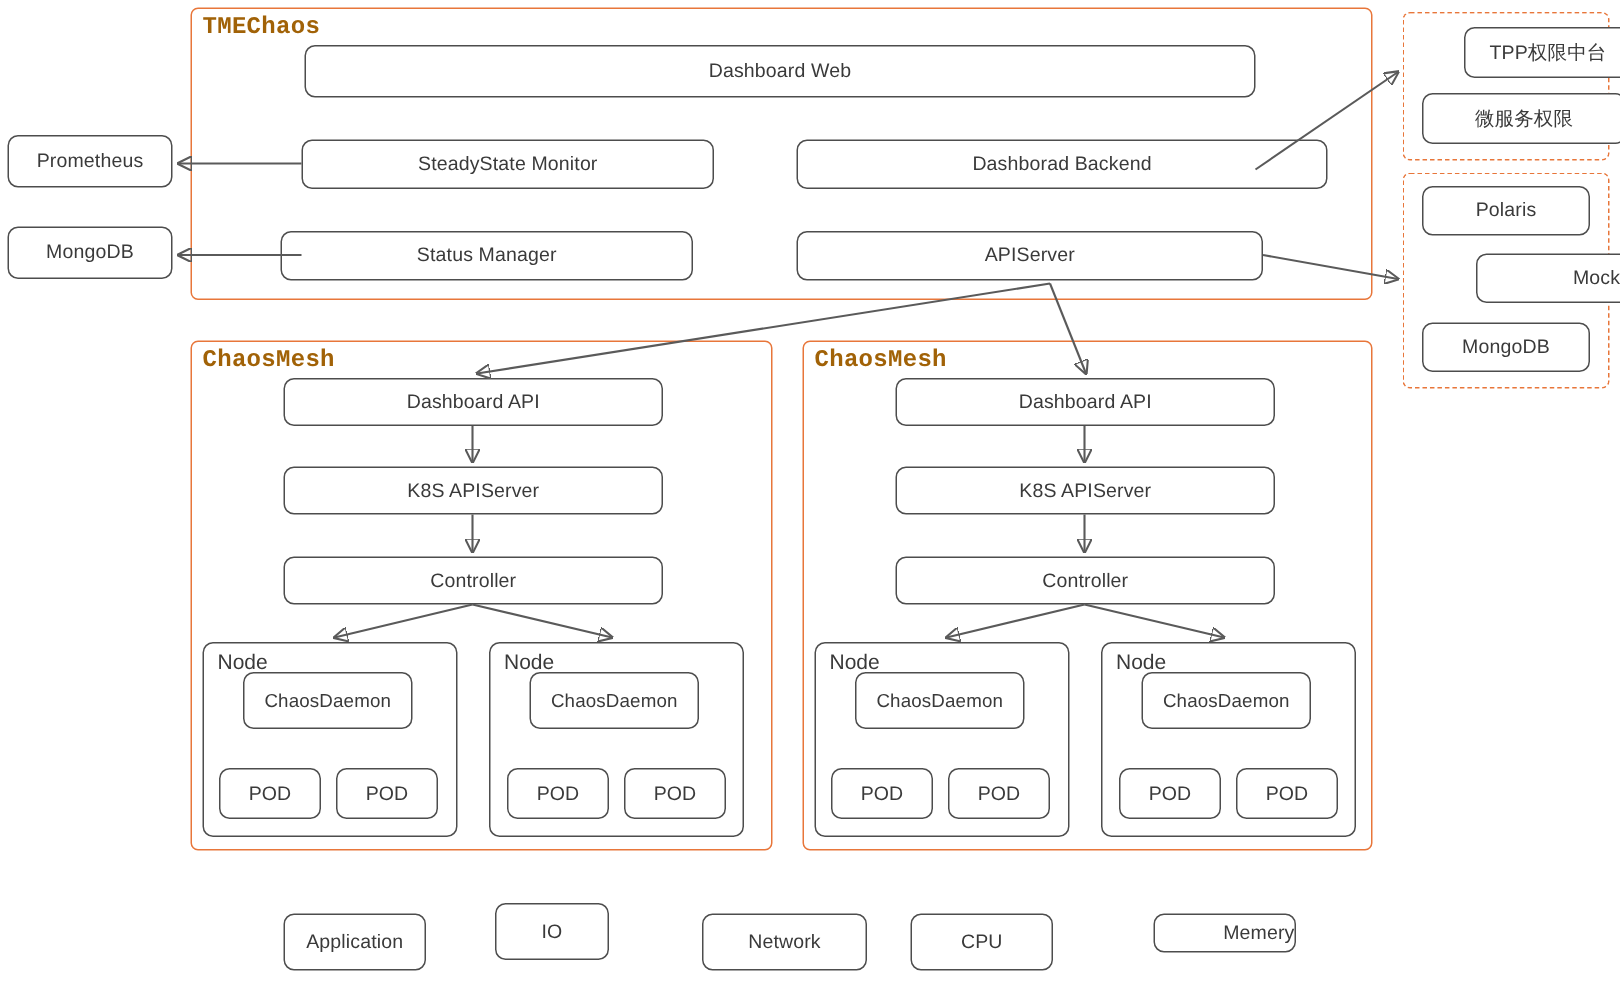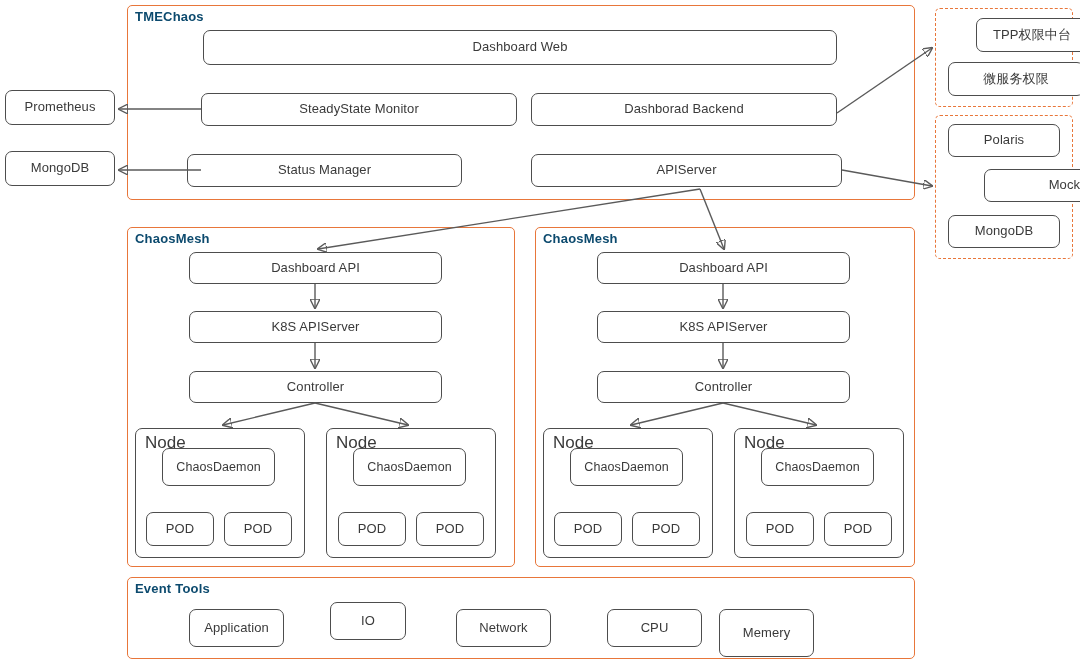--- a/index.html
+++ b/index.html
@@ -48,25 +48,26 @@
     box-sizing: border-box;
     border: 1.6px solid #e8763a;
     border-radius: 5px;
     background: transparent;
     z-index: 1;
   }
   .group > .group-title {
     position: absolute;
     top: 3px;
     left: 7px;
-    font-size: 13px;
+    font-size: 16px;
     font-weight: bold;
-    color: #0c4a6e;
+    color: #a16207;
     letter-spacing: 0.2px;
     white-space: nowrap;
+    font-family: Liberation Mono, monospace;
   }
 
   
   .dashed-panel {
     position: absolute;
     box-sizing: border-box;
     border: 1.6px dashed #e8763a;
     border-radius: 5px;
     background: transparent;
     z-index: 2;
@@ -78,21 +79,21 @@
     box-sizing: border-box;
     border: 1.4px solid #4d4d4d;
     border-radius: 7px;
     background: #ffffff;
     z-index: 3;
   }
   .node-box > .node-label {
     position: absolute;
     top: 4px;
     left: 9px;
-    font-size: 17px;
+    font-size: 14px;
     color: #3a3a3a;
   }
 
   
   #arrows {
     position: absolute;
     left: 0;
     top: 0;
     width: 1080px;
     height: 669px;
@@ -115,43 +116,40 @@
   </div>
 
   <div class="group" style="left:127px; top:227px; width:388px; height:340px;">
     <span class="group-title">ChaosMesh</span>
   </div>
 
   <div class="group" style="left:535px; top:227px; width:380px; height:340px;">
     <span class="group-title">ChaosMesh</span>
   </div>
 
-  <div class="group" style="left:127px; top:577px; width:788px; height:82px;">
-    <span class="group-title">Event Tools</span>
-  </div>
 
   <div class="dashed-panel" style="left:935px; top:8px; width:138px; height:99px;"></div>
   <div class="dashed-panel" style="left:935px; top:115px; width:138px; height:144px;"></div>
 
   <div class="box" style="left:5px; top:90px; width:110px; height:35px;">
     <span>Prometheus</span>
   </div>
   <div class="box" style="left:5px; top:151px; width:110px; height:35px;">
     <span>MongoDB</span>
   </div>
 
   <div class="box" style="left:203px; top:30px; width:634px; height:35px;">
     <span>Dashboard Web</span>
   </div>
 
-  <div class="box" style="left:201px; top:93px; width:316px; height:33px;">
+  <div class="box" style="left:201px; top:93px; width:275px; height:33px;">
     <span>SteadyState Monitor</span>
   </div>
 
-  <div class="box" style="left:531px; top:93px; width:306px; height:33px;">
+  <div class="box" style="left:531px; top:93px; width:354px; height:33px;">
     <span>Dashborad Backend</span>
   </div>
 
   <div class="box" style="left:187px; top:154px; width:275px; height:33px;">
     <span>Status Manager</span>
   </div>
 
   <div class="box" style="left:531px; top:154px; width:311px; height:33px;">
     <span>APIServer</span>
   </div>
@@ -248,27 +246,27 @@
   <div class="box" style="left:824px; top:512px; width:68px; height:34px;">
     <span>POD</span>
   </div>
 
   <div class="box" style="left:189px; top:609px; width:95px; height:38px;">
     <span>Application</span>
   </div>
   <div class="box" style="left:330px; top:602px; width:76px; height:38px;">
     <span>IO</span>
   </div>
-  <div class="box" style="left:456px; top:609px; width:95px; height:38px;">
+  <div class="box" style="left:468px; top:609px; width:110px; height:38px;">
     <span>Network</span>
   </div>
   <div class="box" style="left:607px; top:609px; width:95px; height:38px;">
     <span>CPU</span>
   </div>
-  <div class="box" style="left:719px; top:609px; width:95px; height:48px;">
+  <div class="box" style="left:769px; top:609px; width:95px; height:26px;justify-content:flex-end;">
     <span>Memery</span>
   </div>
 
   <svg id="arrows" viewBox="0 0 1080 669" xmlns="http://www.w3.org/2000/svg">
     <defs>
       <marker id="ah" viewBox="0 0 10 10" refX="9" refY="5" markerWidth="7" markerHeight="7" orient="auto-start-reverse">
         <path d="M 0 0 L 10 5 L 0 10 z" fill="#5a5a5a" stroke="none"></path>
       </marker>
     </defs>
 

